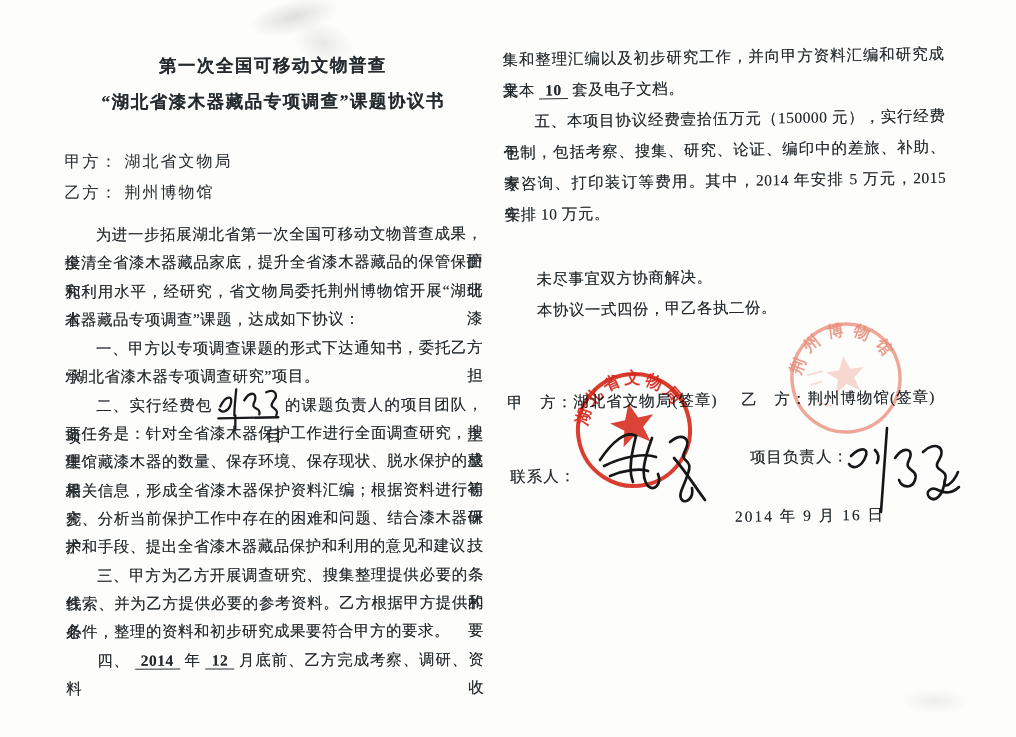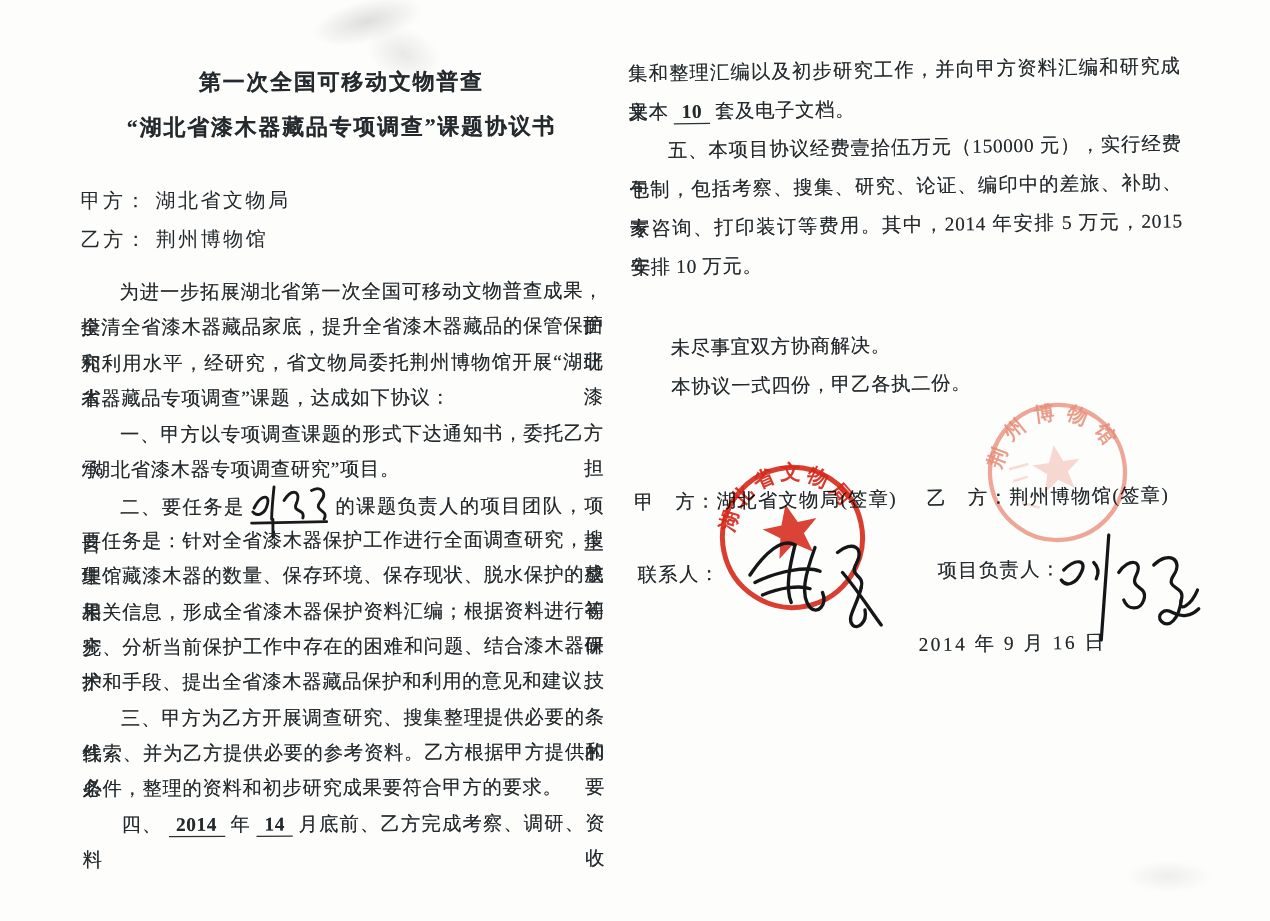--- a/index.html
+++ b/index.html
@@ -29,21 +29,21 @@
   .fill{text-align-last:justify;}
   .ind{text-indent:2em;}
 
   .blank{display:inline-block;padding:0 6px;border-bottom:1.4px solid #2a3034;line-height:1.05;text-indent:0;font-weight:bold;}
 
   .rpara2{margin-top:34px;}
   .sigrow{display:flex;justify-content:space-between;margin-top:61px;padding-right:14px;
           font-size:15.5px;letter-spacing:1px;height:31px;line-height:31px;text-shadow:0 0 .35px rgba(20,25,28,.5);}
   .contactrow{position:relative;margin-top:27px;height:31px;line-height:31px;font-size:15.5px;letter-spacing:1px;
           text-shadow:0 0 .35px rgba(20,25,28,.5);}
-  .contactrow .c1{position:absolute;left:2px;top:0;}
+  .contactrow .c1{position:absolute;left:2px;top:16px;}
   .contactrow .c2{position:absolute;left:242px;top:0;}
   .daterow{margin-top:28px;padding-left:226px;font-size:15.5px;letter-spacing:2px;height:31px;line-height:31px;
           text-shadow:0 0 .35px rgba(20,25,28,.5);}
 
   .overlay{position:absolute;pointer-events:none;}
   .stamp{mix-blend-mode:multiply;}
   .inline-sig{display:inline-block;vertical-align:-12px;margin:-6px 2px -8px 2px;overflow:visible;}
 </style>
 </head>
 <body>
@@ -63,21 +63,21 @@
 
     <div class="body">
       <div class="ln fill ind">为进一步拓展湖北省第一次全国可移动文物普查成果，全面</div>
       <div class="ln fill">摸清全省漆木器藏品家底，提升全省漆木器藏品的保管保护和研</div>
       <div class="ln fill">究利用水平，经研究，省文物局委托荆州博物馆开展“湖北省漆</div>
       <div class="ln">木器藏品专项调查”课题，达成如下协议：</div>
       <div class="ln fill ind">一、甲方以专项调查课题的形式下达通知书，委托乙方承担</div>
       <div class="ln">“湖北省漆木器专项调查研究”项目。</div>
 
       <div class="ln fill ind">
-        <span>二、要任务是</span><svg class="inline-sig" width="68" height="46" viewBox="0 0 68 46">
+        <span>二、实行经费包</span><svg class="inline-sig" width="68" height="46" viewBox="0 0 68 46">
           <g fill="none" stroke="#17191b" stroke-width="2.3" stroke-linecap="round" stroke-linejoin="round">
             <path d="M6,22 C12,10 20,11 16,21 C14,27 8,29 5,25"></path>
             <path d="M22,5 C21,15 20,24 20,31"></path>
             <path d="M21,31 L21,45"></path>
             <path d="M30,16 C36,6 44,8 40,18 C36,26 47,22 45,30"></path>
             <path d="M52,8 C60,4 65,10 59,17 C53,25 66,23 62,31"></path>
             <path d="M4,34 L64,33"></path>
           </g>
         </svg><span>的课题负责人的项目团队，项目主</span>
       </div>
@@ -88,21 +88,21 @@
       <div class="ln fill">究、分析当前保护工作中存在的困难和问题、结合漆木器保护技</div>
       <div class="ln">术和手段、提出全省漆木器藏品保护和利用的意见和建议。</div>
       <div class="ln fill ind">三、甲方为乙方开展调查研究、搜集整理提供必要的条件和</div>
       <div class="ln fill">线索、并为乙方提供必要的参考资料。乙方根据甲方提供的必要</div>
       <div class="ln">条件，整理的资料和初步研究成果要符合甲方的要求。</div>
 
       <div class="ln fill ind">
         <span>四、</span>
         <span class="blank">2014</span>
         <span>年</span>
-        <span class="blank">14</span>
+        <span class="blank">12</span>
         <span>月底前、乙方完成考察、调研、资料收</span>
       </div>
     </div>
   </div>
 
   <div class="col rcol">
     <div>
       <div class="rln fill">集和整理汇编以及初步研究工作，并向甲方资料汇编和研究成果</div>
       <div class="rln">
         <span>文本</span>

